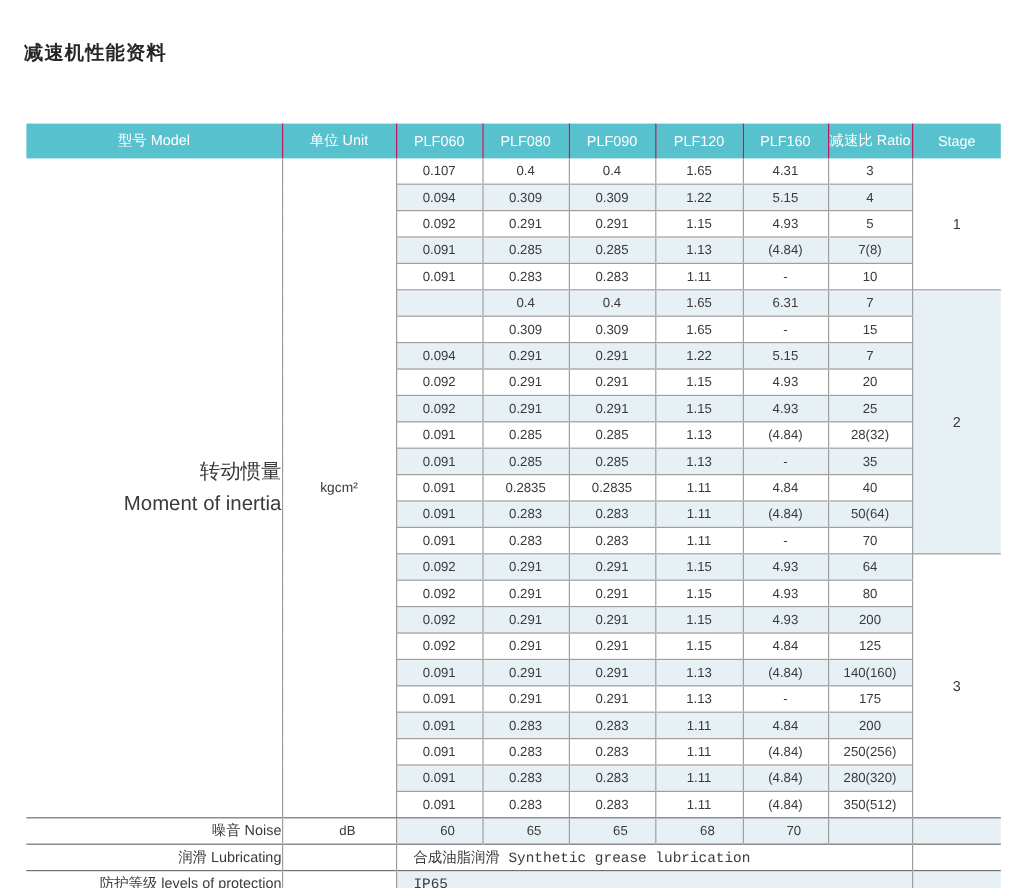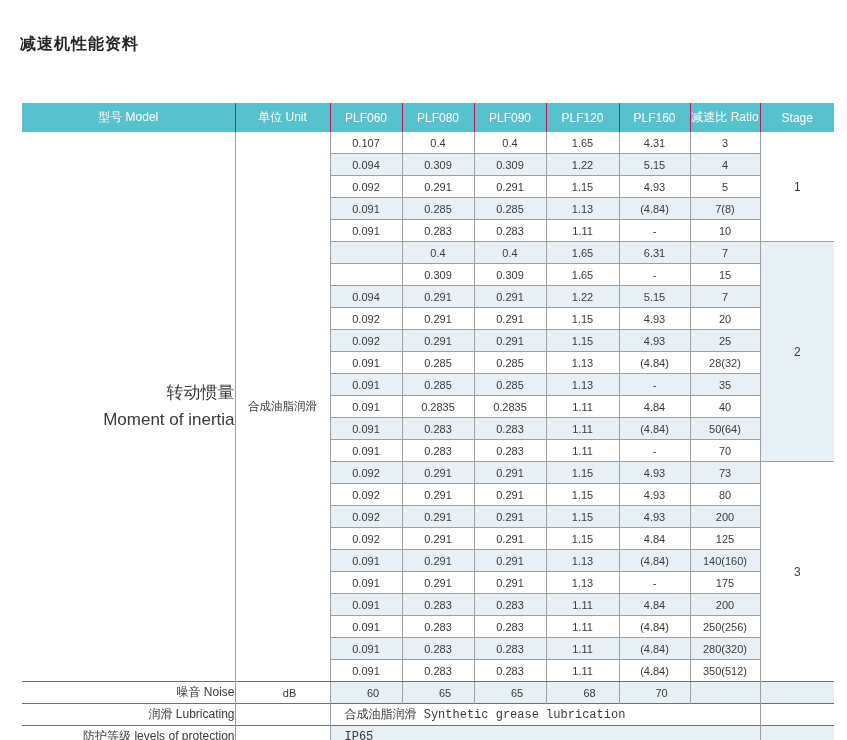--- a/index.html
+++ b/index.html
@@ -92,21 +92,21 @@
       <th>减速比 Ratio</th>
       <th>Stage</th>
     </tr>
   </thead>
   <tbody id="inertia-body">
       <tr>
         <td rowspan="25" class="model-cell">
           <div>转动惯量</div>
           <div>Moment of inertia</div>
         </td>
-        <td rowspan="25" class="unit-cell">合成油脂润滑</td>
+        <td rowspan="25" class="unit-cell">kgcm²</td>
         <td class="val">0.107</td>
         <td class="val">0.4</td>
         <td class="val">0.4</td>
         <td class="val">1.65</td>
         <td class="val">4.31</td>
         <td class="val">3</td>
         <td rowspan="5" class="stage-cell group-sep">1</td>
       </tr>
       <tr>
         <td class="val tint">0.094</td>
@@ -220,21 +220,21 @@
         <td class="val">1.11</td>
         <td class="val">-</td>
         <td class="val">70</td>
       </tr>
       <tr>
         <td class="val tint">0.092</td>
         <td class="val tint">0.291</td>
         <td class="val tint">0.291</td>
         <td class="val tint">1.15</td>
         <td class="val tint">4.93</td>
-        <td class="val tint">73</td>
+        <td class="val tint">64</td>
         <td rowspan="10" class="stage-cell">3</td>
       </tr>
       <tr>
         <td class="val">0.092</td>
         <td class="val">0.291</td>
         <td class="val">0.291</td>
         <td class="val">1.15</td>
         <td class="val">4.93</td>
         <td class="val">80</td>
       </tr>

